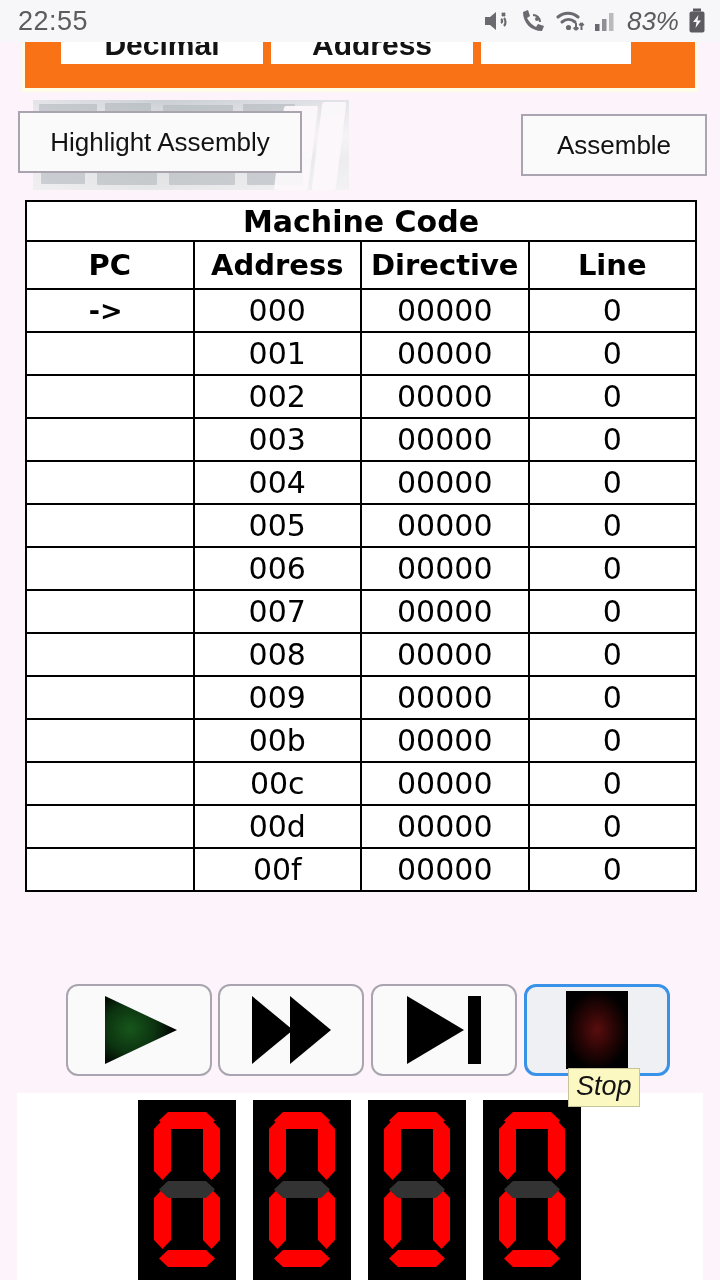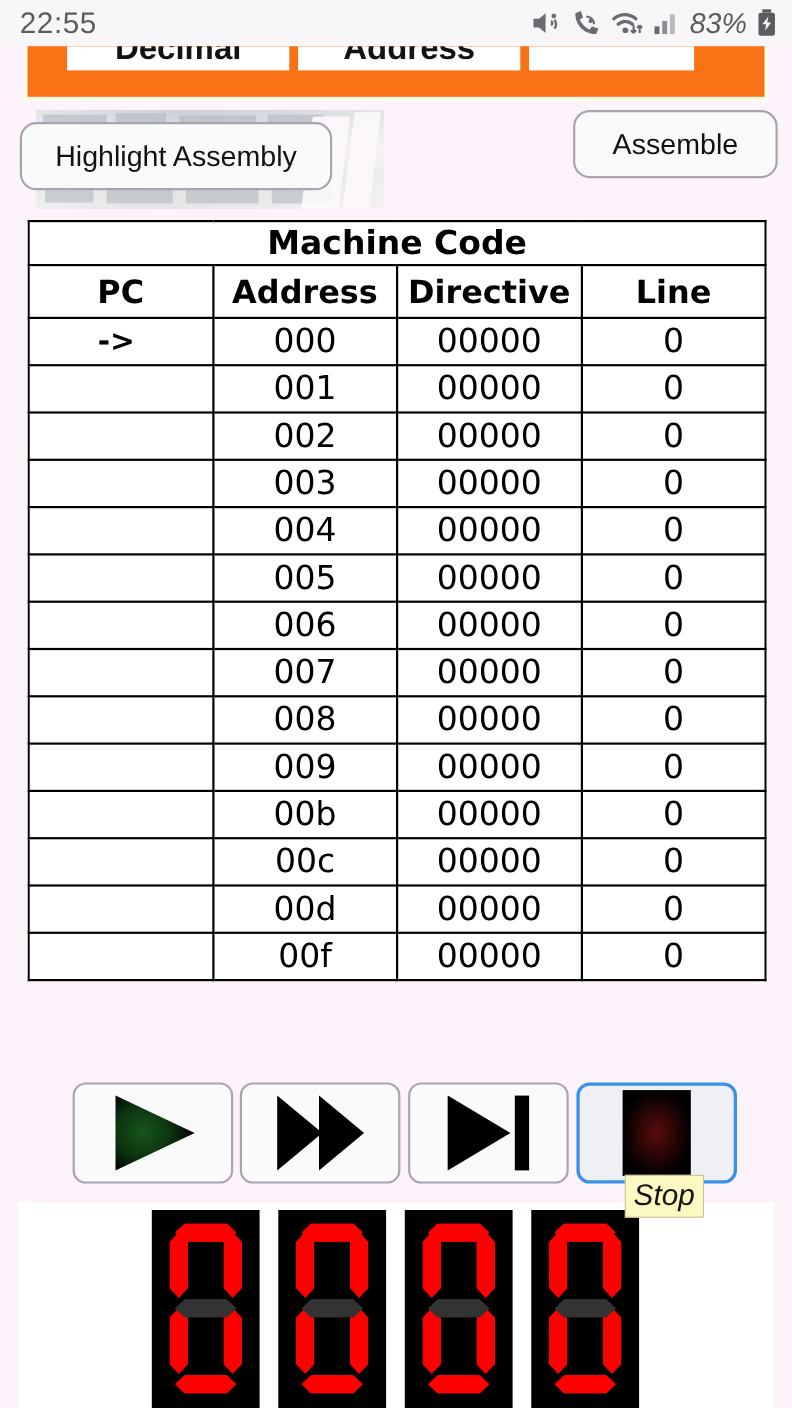--- a/index.html
+++ b/index.html
@@ -108,34 +108,34 @@
   #board-image .strip-white {
     position: absolute;
     background: rgba(252,252,252,0.92);
     border-radius: 2px;
   }
 
   .act-btn {
     position: absolute;
     background: #fafafa;
     border: 2px solid #a9a4b0;
-    border-radius: 15px;
+    border-radius: 0;
     font-size: 26px;
     color: #121212;
     display: flex;
     align-items: center;
     justify-content: center;
     font-family: "Liberation Sans", sans-serif;
   }
   #highlight-assembly-button {
     left: 18px; top: 15px;
     width: 284px; height: 62px;
   }
   #assemble-button {
-    left: 521px; top: 4px;
+    left: 521px; top: 18px;
     width: 186px; height: 62px;
   }
 
   
   #table-wrap {
     position: absolute;
     top: 200px; left: 25px;
     width: 672px; height: 772px;
     overflow: hidden;
   }

